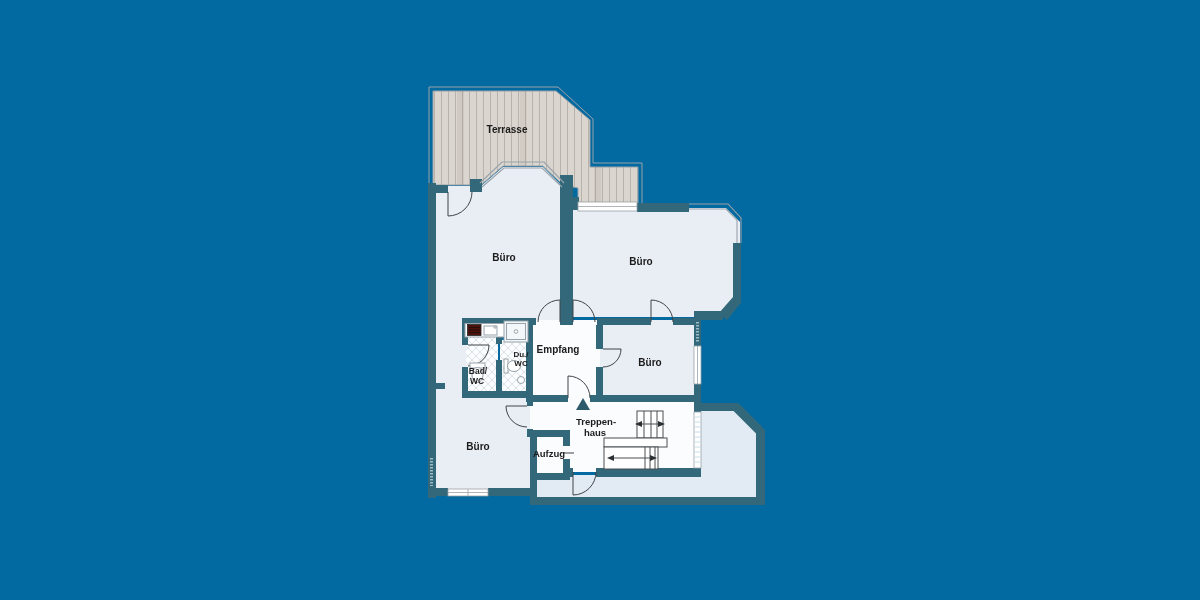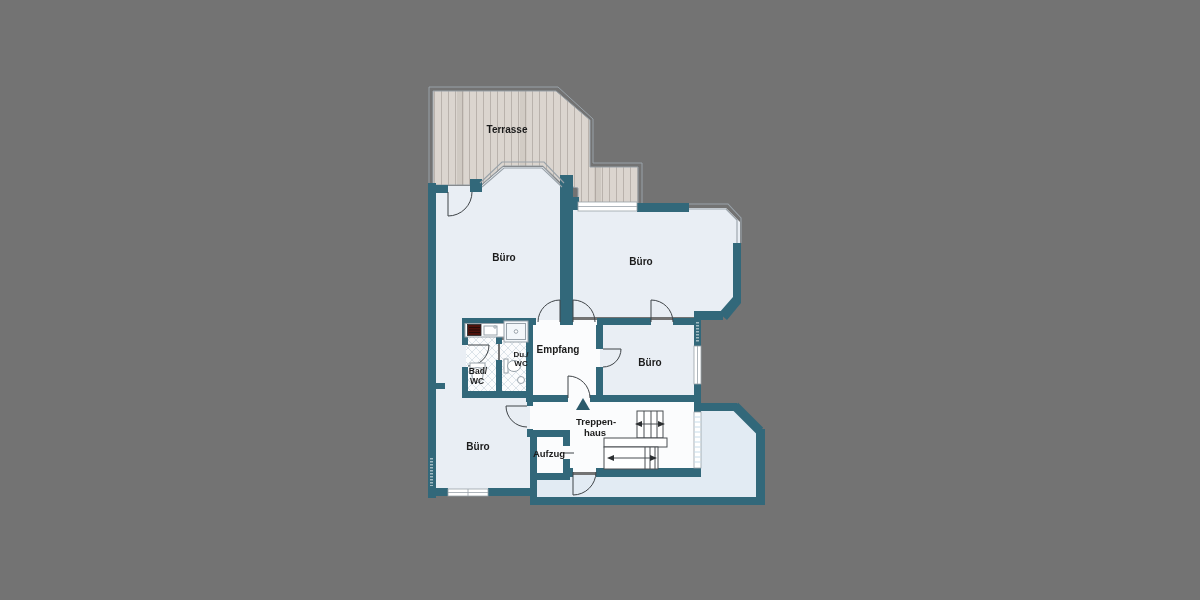--- a/index.html
+++ b/index.html
@@ -1,16 +1,16 @@
 <!DOCTYPE html>
 <html style="--wall: #32687a; --room-office: #e9eef4; --room-service: #fbfcfd; --room-hall: #e2ebf3; --terrace-wood: #dbd5cf; --terrace-plank-line: #b9b2ac; --outline: #99a2a9; --stove: #4e120c;"><head>
 <meta charset="utf-8">
 <style>
   html,body{margin:0;padding:0;background:#ffffff;}
-  .stage{position:relative;width:1200px;height:600px;background:#737373;overflow:hidden;
+  .stage{position:relative;width:1200px;height:600px;background:#0369a1;overflow:hidden;
          font-family:"Liberation Sans",sans-serif;}
   svg{position:absolute;top:0;left:0;}
   .wall{fill:var(--wall,#32687a);}
   .wallstroke{stroke:var(--wall,#32687a);fill:none;}
   .floor-office{fill:var(--room-office,#e9eef4);}
   .floor-service{fill:var(--room-service,#fbfcfd);}
   .floor-hall{fill:var(--room-hall,#e2ebf3);}
   .outline{stroke:var(--outline,#99a2a9);fill:none;stroke-width:1;}
   .glaz{stroke:var(--outline,#99a2a9);fill:none;stroke-width:1.1;}
   .window{fill:#ffffff;stroke:var(--outline,#99a2a9);stroke-width:0.8;}

